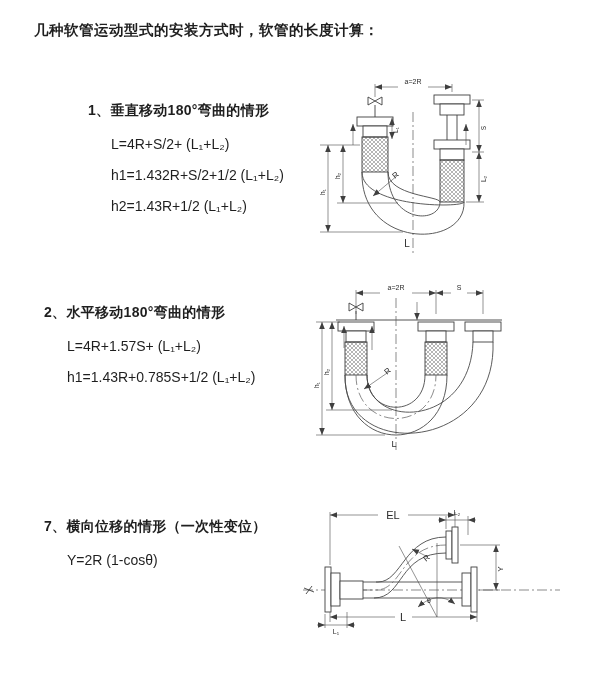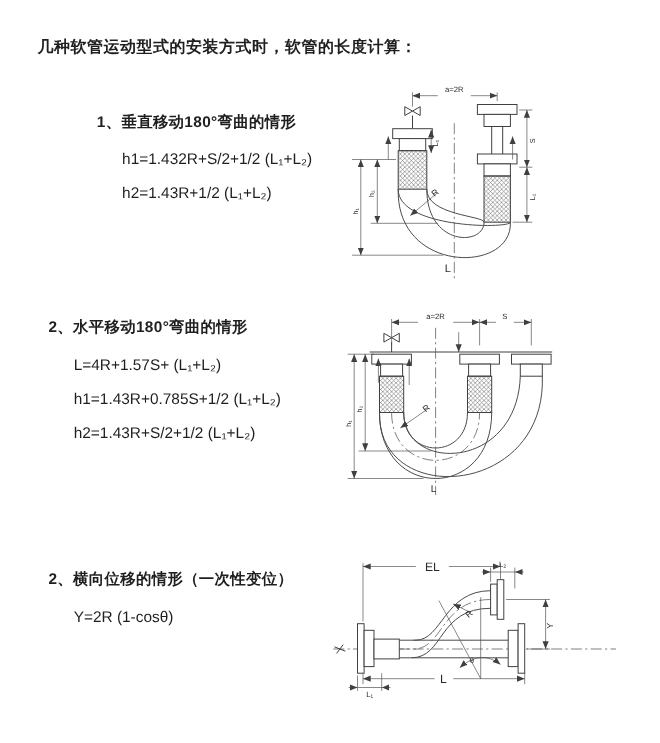--- a/index.html
+++ b/index.html
@@ -1,59 +1,59 @@
 <!DOCTYPE html>
 <html><head>
 <meta charset="utf-8">
 <style>
   html,body{margin:0;padding:0;}
   body{
     width:600px;height:675px;position:relative;background:#ffffff;
     font-family:"Liberation Sans","DejaVu Sans",sans-serif;color:#1f1f1f;
     overflow:hidden;
   }
-  .title{position:absolute;left:34px;top:21px;font-size:14.5px;font-weight:700;letter-spacing:.5px;margin-top:12px;}
+  .title{position:absolute;left:34px;top:21px;font-size:14.5px;font-weight:700;letter-spacing:.5px;}
   .sec{position:absolute;left:44px;}
   .sec .h{font-size:14px;font-weight:700;letter-spacing:.3px;}
   .sec .f{font-size:14px;margin-top:9px;padding-left:23px;line-height:31px;}
-  #sec1{top:102px;margin-left:44px;} #sec2{top:289px;} #sec3{top:518px;}
+  #sec1{top:102px;margin-left:44px;} #sec2{top:304px;} #sec3{top:518px;}
   svg{position:absolute;overflow:visible;}
   #d1{left:305px;top:68px;} #d2{left:308px;top:278px;} #d3{left:298px;top:496px;}
   svg text{font-family:"Liberation Sans","DejaVu Sans",sans-serif;fill:#2a2a2a;}
   .ln{stroke:#3f3f3f;stroke-width:.9;fill:none;}
   .fl{stroke:#3f3f3f;stroke-width:.9;fill:#ffffff;}
   .hs{stroke:#4a4a4a;stroke-width:.9;fill:none;}
   .dim{stroke:#4a4a4a;stroke-width:.6;fill:none;}
   .cl{stroke:#5a5a5a;stroke-width:.7;fill:none;stroke-dasharray:10 3 2 3;}
   .mesh{fill:url(#mesh);stroke:#3f3f3f;stroke-width:.9;}
 </style>
 </head>
 <body>
 
 <div class="title">几种软管运动型式的安装方式时，软管的长度计算：</div>
 
 <div class="sec" id="sec1">
   <div class="h">1、垂直移动180°弯曲的情形</div>
   <div class="f">
+    <div>L=4R+S/2+ (L₁+L₂)</div>
     <div>h1=1.432R+S/2+1/2 (L₁+L₂)</div>
     <div>h2=1.43R+1/2 (L₁+L₂)</div>
   </div>
 </div>
 
 <div class="sec" id="sec2">
   <div class="h">2、水平移动180°弯曲的情形</div>
   <div class="f">
     <div>L=4R+1.57S+ (L₁+L₂)</div>
     <div>h1=1.43R+0.785S+1/2 (L₁+L₂)</div>
-    <div>h2=1.43R+S/2+1/2 (L₁+L₂)</div>
   </div>
 </div>
 
 <div class="sec" id="sec3">
-  <div class="h">2、横向位移的情形（一次性变位）</div>
+  <div class="h">7、横向位移的情形（一次性变位）</div>
   <div class="f">
     <div>Y=2R (1-cosθ)</div>
   </div>
 </div>
 
 <svg id="d1" width="290" height="195" viewBox="305 68 290 195">
   <defs>
     <marker id="arr" viewBox="0 0 10 10" refX="10" refY="5" markerWidth="7" markerHeight="7" markerUnits="userSpaceOnUse" orient="auto-start-reverse">
       <path d="M0,1 L10,5 L0,9 z" fill="#3f3f3f"></path>
     </marker>

